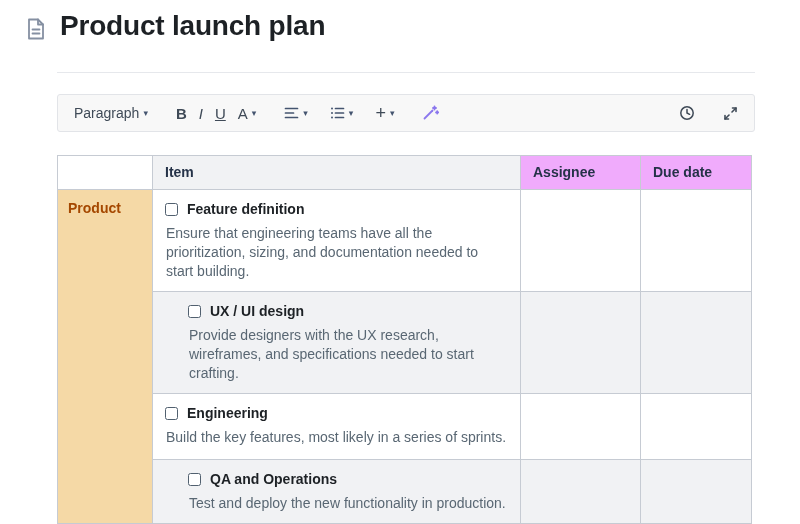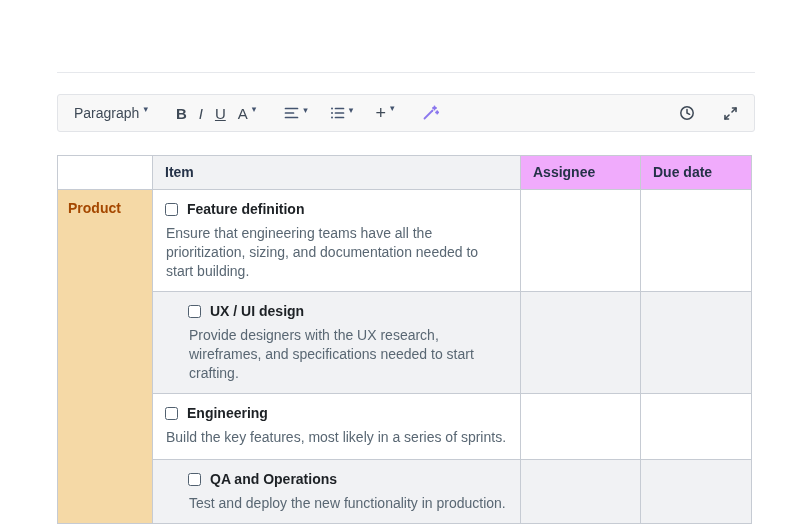--- a/index.html
+++ b/index.html
@@ -18,21 +18,21 @@
 
   .divider { position:absolute; left:57px; width:698px; top:72px; border-top:1px solid #e6e8ec; }
 
   
   .toolbar {
     position:absolute; left:57px; top:94px; width:698px; height:38px;
     background:#f8f8f8; border:1px solid #e2e4e8; border-radius:3px;
     display:flex; align-items:center; padding:0 10px; color:#3f4a57;
   }
   .tb-btn {
-    display:flex; align-items:flex-start; gap:4px;
+    display:flex; align-items:center; gap:4px;
     padding:4px 6px; border-radius:3px; cursor:pointer;
     font-size:14px; color:#3f4a57; background:transparent; border:none;
     font-family:"Liberation Sans", sans-serif;
   }
   .caret { font-size:9px; color:#44546f; line-height:1; }
   .tb-b { font-weight:700; font-size:15px; }
   .tb-i { font-style:italic; font-size:15px; font-weight:500; }
   .tb-u { text-decoration:underline; font-size:15px; font-weight:500; }
   .tb-a { font-size:15px; font-weight:500; }
   .gap-lg { margin-left:16px; }
@@ -62,20 +62,30 @@
     display:inline-block; width:13px; height:13px; flex:0 0 13px;
     border:1.5px solid #51606f; border-radius:2.5px; background:#fff; cursor:pointer;
   }
   .item-desc { margin-top:7px; font-size:14px; line-height:19px; color:#596773; padding-left:1px; }
 </style>
 </head>
 <body>
 
 <div class="page">
 
+  <div class="doc-header">
+    <span class="doc-icon">
+      <svg width="20" height="24" viewBox="0 0 20 24" fill="none" stroke="currentColor" stroke-width="1.8" stroke-linejoin="round" stroke-linecap="round">
+        <path d="M3 2.5h9l5 5V21.5H3z"></path>
+        <path d="M12 2.5v5h5"></path>
+        <path d="M6.5 12.5h7M6.5 16.5h7"></path>
+      </svg>
+    </span>
+    <h1 class="page-title">Product launch plan</h1>
+  </div>
 
   <div class="divider"></div>
 
   <div class="toolbar">
     <button class="tb-btn">
       <span>Paragraph</span>
       <span class="caret">▾</span>
     </button>
 
     <button class="tb-btn tb-b gap-lg">

